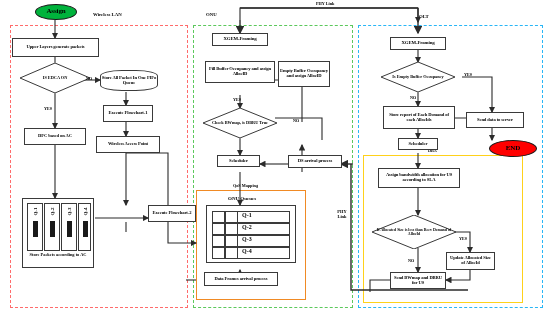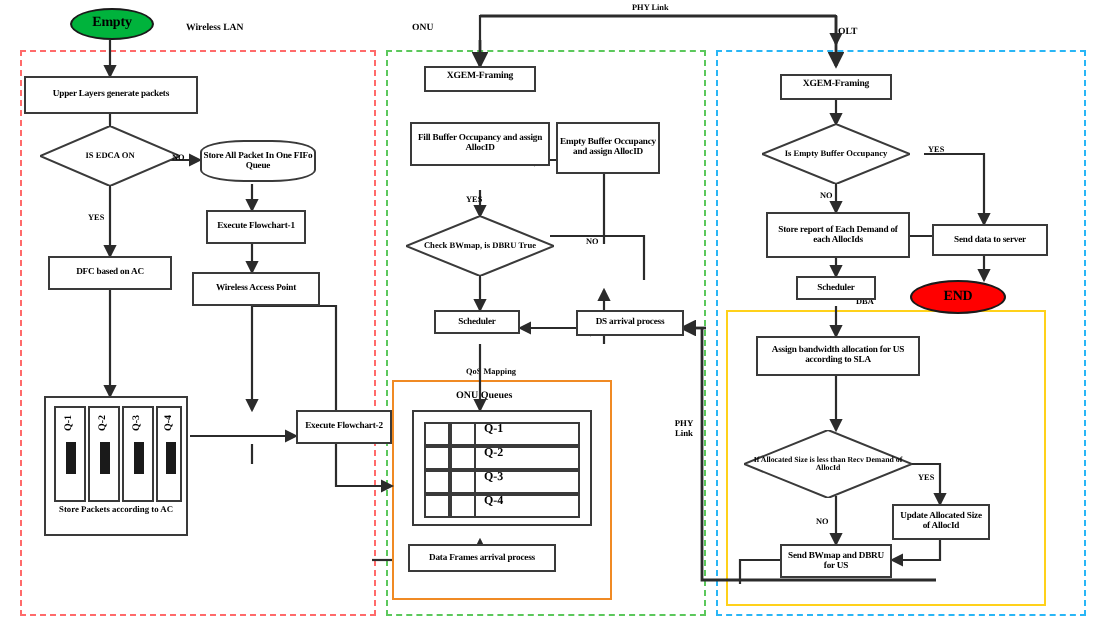--- a/index.html
+++ b/index.html
@@ -105,21 +105,21 @@
       <path d="M418,248 L418,272" marker-end="url(#ah)"></path>
       <path d="M462,77 L492,77 L492,112" marker-end="url(#ah)"></path>
       <path d="M455,118 L492,118" marker-end="url(#ah)"></path>
       <path d="M492,128 L492,140" marker-end="url(#ah)"></path>
       <path d="M455,232 L470,232 L470,252" marker-end="url(#ah)"></path>
       <path d="M470,270 L470,280 L446,280" marker-end="url(#ah)"></path>
       <path d="M390,280 L370,280 L370,292"></path>
     </g>
   </svg>
 
-  <div class="node term start" style="left:35px;top:4px;width:42px;height:16px;">Empty</div>
+  <div class="node term start" style="left:35px;top:4px;width:42px;height:16px;">Assign</div>
 
   <div class="node box" style="left:12px;top:38px;width:87px;height:19px;">Upper Layers generate packets</div>
 
   <div class="diamond-wrap" style="left:20px;top:63px;width:70px;height:30px;">
     <svg width="70" height="30">
         <polygon points="35,0 70,15 35,30 0,15" fill="#fff" stroke="#3a3a3a" stroke-width="1"></polygon>
       </svg>
     <div class="diamond-txt">IS EDCA ON</div>
   </div>
 
@@ -209,21 +209,21 @@
       </svg>
     <div class="diamond-txt" style="font-size:3.9px;">If Allocated Size is less than Recv Demand of AllocId</div>
   </div>
 
   <div class="node box" style="left:446px;top:252px;width:49px;height:18px;">Update Allocated Size of AllocId</div>
 
   <div class="node box" style="left:390px;top:272px;width:56px;height:17px;">Send BWmap and DBRU for US</div>
 
   <div class="node box" style="left:466px;top:112px;width:58px;height:16px;font-size:4.6px;">Send data to server</div>
 
-  <div class="node term end" style="left:455px;top:140px;width:48px;height:17px;">END</div>
+  <div class="node term end" style="left:489px;top:140px;width:48px;height:17px;">END</div>
 
   <div class="lbl small" style="left:86px;top:76px;">NO</div>
   <div class="lbl small" style="left:44px;top:106px;">YES</div>
   <div class="lbl small" style="left:233px;top:97px;">YES</div>
   <div class="lbl small" style="left:293px;top:118px;">NO</div>
   <div class="lbl small" style="left:464px;top:72px;">YES</div>
   <div class="lbl small" style="left:410px;top:95px;">NO</div>
   <div class="lbl small" style="left:459px;top:236px;">YES</div>
   <div class="lbl small" style="left:408px;top:258px;">NO</div>
 

